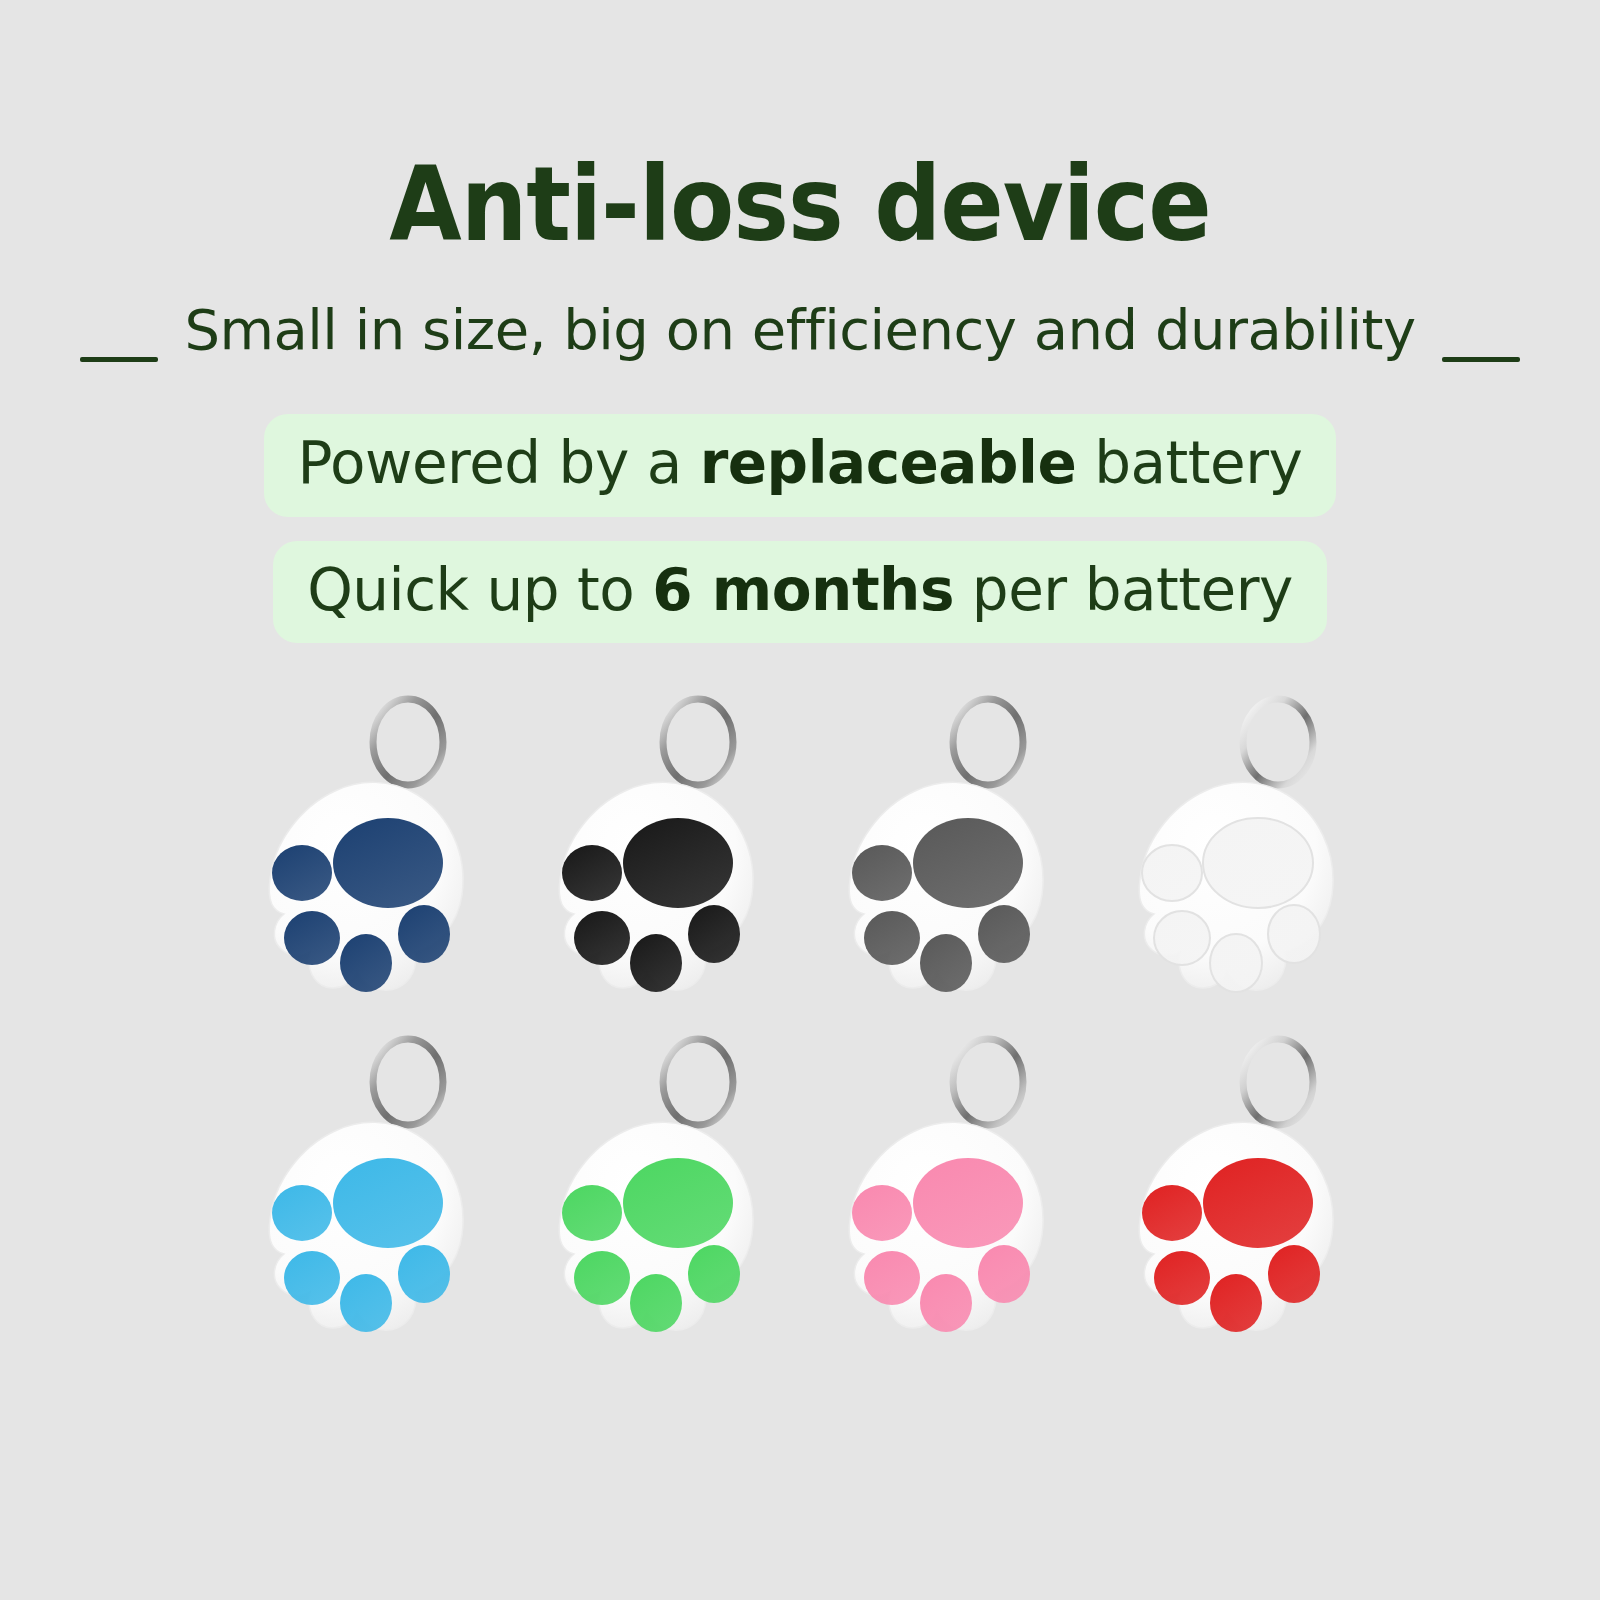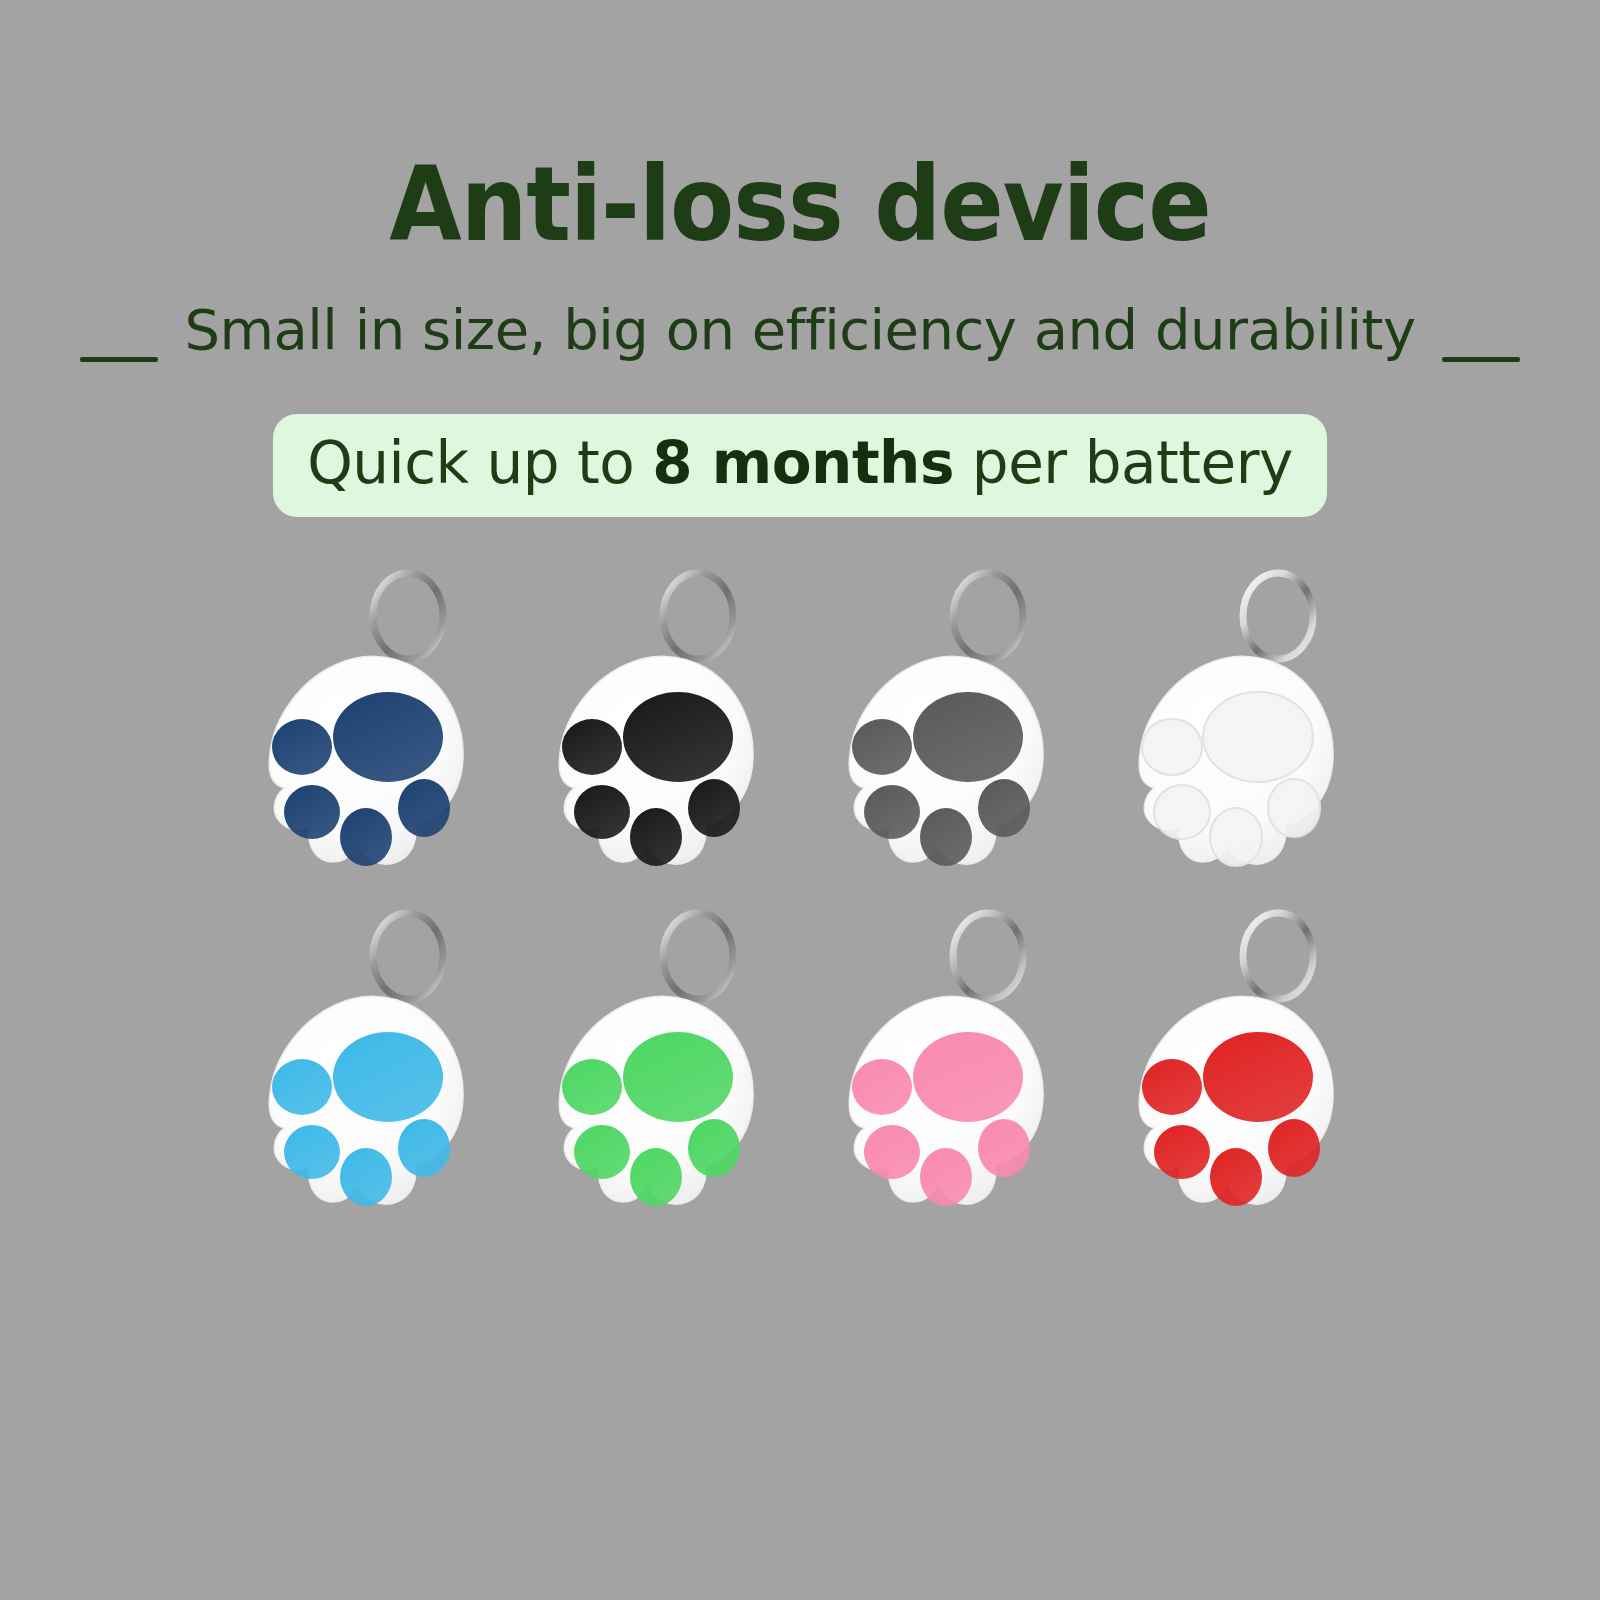--- a/index.html
+++ b/index.html
@@ -14,21 +14,21 @@
     overflow: hidden;
     position: relative;
   }
 
   .page {
     width: 1600px;
     height: 1600px;
     display: flex;
     flex-direction: column;
     align-items: center;
-    background: #a3a3a3;
+    background: #e5e5e5;
     position: relative;
   }
 
   
   .title {
     margin-top: 150px;
     font-size: 104px;
     font-weight: 700;
     color: #1e3d17;
     letter-spacing: -1px;
@@ -124,23 +124,26 @@
   <div class="title">Anti-loss device</div>
 
   <div class="subtitle-row">
     <span class="rule"></span>
     <span class="subtitle">Small in size, big on efficiency and durability</span>
     <span class="rule"></span>
   </div>
 
   <div class="badges">
 
-
     <div class="badge">
-      <span>Quick up to </span><b>8 months</b><span> per battery</span>
+      <span>Powered by a </span><b>replaceable</b><span> battery</span>
+    </div>
+
+    <div class="badge">
+      <span>Quick up to </span><b>6 months</b><span> per battery</span>
     </div>
 
 
   </div>
 
   <div class="grid" id="product-grid">
       <div class="cell">
         <div class="tag">
   <svg viewBox="0 0 250 320" xmlns="http://www.w3.org/2000/svg" aria-hidden="true">
     <defs>

